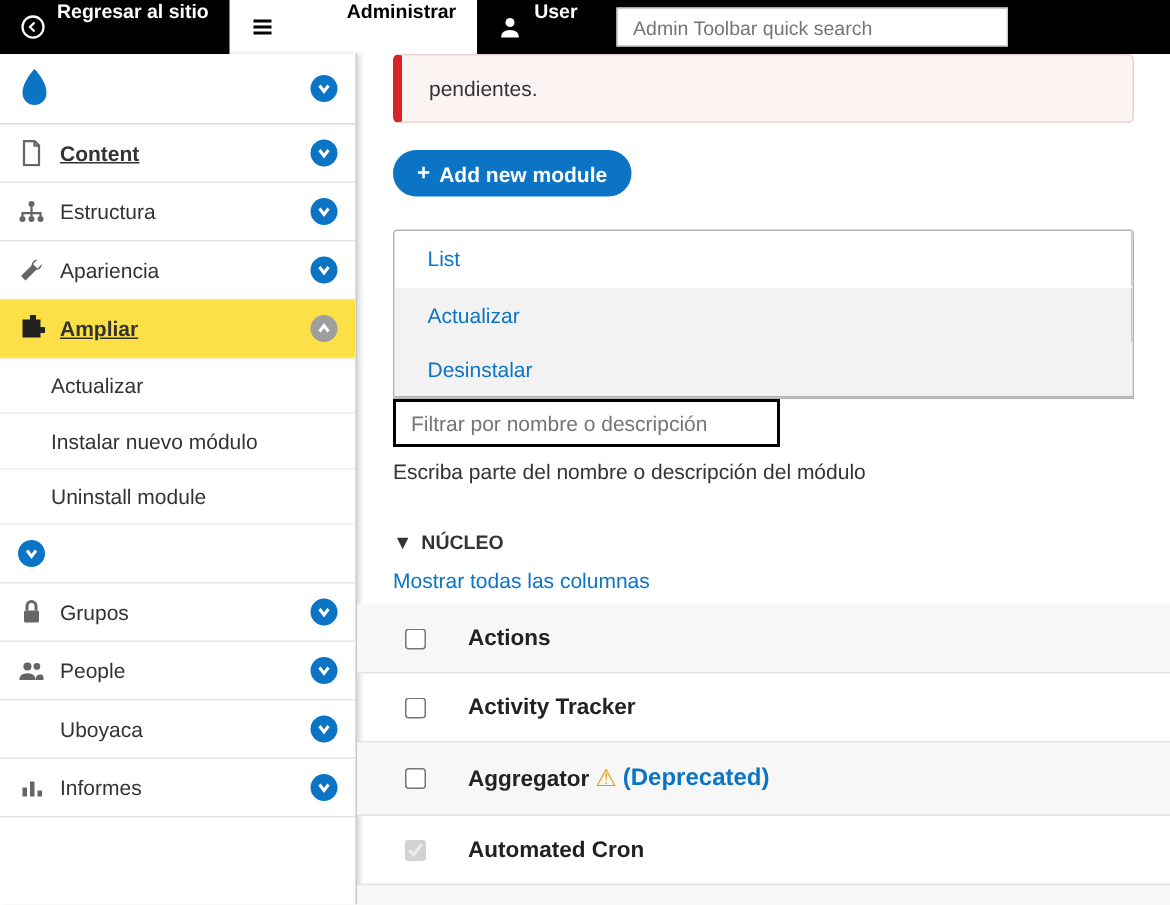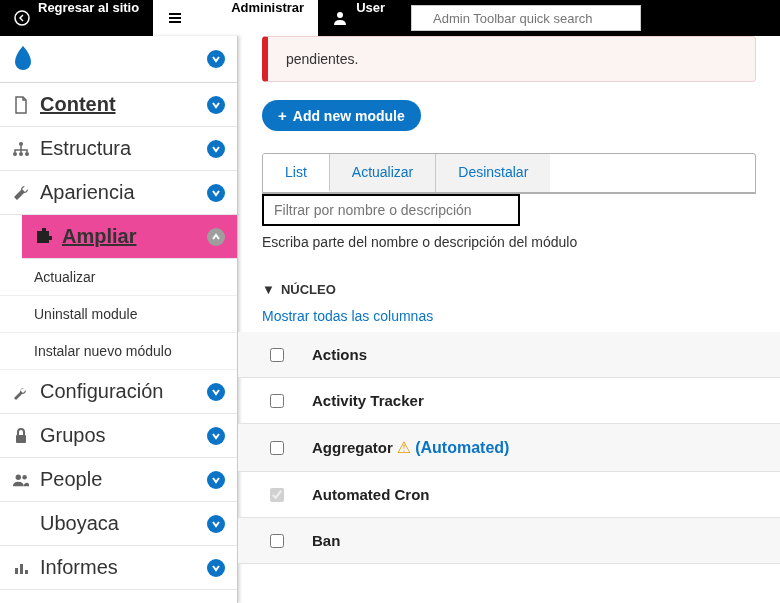--- a/index.html
+++ b/index.html
@@ -4,45 +4,45 @@
 <style>
 * { margin: 0; padding: 0; box-sizing: border-box; font-family: Arial, Helvetica, sans-serif; }
 body { width: 780px; height: 603px; overflow: hidden; background: #fff; }
 
 
 .toolbar { display: flex; align-items: center; background: #000; height: 36px; color: #fff; }
 .toolbar-item { display: flex; height: 36px; padding: 0 14px; font-size: 13px; font-weight: bold; cursor: pointer; }
 .toolbar-item.active { background: #fff; color: #000; gap: 40px; }
 .toolbar-item .ticon { margin-right: 8px; display: inline-flex; align-items: center; }
 .toolbar-search { margin-left: 12px; }
-.toolbar-search input { height: 26px; width: 230px; padding: 0 21px; border: 1px solid #ccc; font-size: 13px; }
+.toolbar-search input { height: 26px; width: 261px; padding: 0 10px; border: 1px solid #ccc; font-size: 13px; }
 
 
 .layout { display: flex; height: calc(603px - 36px); }
 
 
 .sidebar { width: 238px; background: #fff; border-right: 1px solid #c8c8c8; box-shadow: 2px 0 3px rgba(0,0,0,0.15); overflow-y: auto; flex-shrink: 0; }
 .logo { display: flex; align-items: center; justify-content: space-between; padding: 10px 12px; border-bottom: 1px solid #d8d8d8; }
 .nav-item { display: flex; align-items: center; justify-content: space-between; padding: 10px 12px; border-bottom: 1px solid #e4e4e4; cursor: pointer; }
 .nav-item .left { display: flex; align-items: center; gap: 10px; }
 .nav-item .nicon { width: 18px; height: 18px; display: inline-flex; align-items: center; justify-content: center; }
-.nav-item .label { font-size: 20px; color: #333; }
+.nav-item .label { font-size: 14px; color: #333; }
 .nav-item.bold .label { font-weight: bold; text-decoration: underline; }
-.nav-item.active { background: #ec4899; margin-left: 22px; }
+.nav-item.active { background: #fde047; }
 .nav-sub { padding: 10px 12px 10px 34px; border-bottom: 1px solid #eee; font-size: 14px; color: #333; cursor: pointer; }
 .chev { width: 18px; height: 18px; border-radius: 50%; background: #0b74c5; display: inline-flex; align-items: center; justify-content: center; }
 .chev.gray { background: #9e9e9e; }
 
 
 .main { flex: 1; overflow-y: auto; padding: 0 0 20px 0; position: relative; }
 .alert { border: 1px solid #edd2d2; border-left: 6px solid #d8232a; border-radius: 4px; margin: 0 24px 18px 24px; padding: 14px 18px; background: #fcf4f2; color: #333; font-size: 14px; }
 .add-btn { display: inline-flex; align-items: center; background: #0b74c5; color: #fff; border-radius: 18px; padding: 7px 16px; margin-left: 24px; font-size: 14px; font-weight: bold; cursor: pointer; }
 .add-btn .plus { margin-right: 6px; font-size: 15px; }
 
-.tabs { display: flex; margin: 22px 24px 0 24px; border: 1px solid #b0b0b0; border-radius: 3px 3px 0 0; overflow: hidden; }
+.tabs { display: flex; margin: 22px 24px 0 24px; border: 1px solid #b0b0b0; border-radius: 3px 3px 0 0; overflow: hidden; flex-direction: column; }
 .tab { padding: 10px 22px; font-size: 14px; color: #0b74c5; cursor: pointer; border-right: 1px solid #c8c8c8; background: #f2f2f2; }
 .tab.active { background: #fff; border-bottom: 2px solid #fff; position: relative; }
 .tab:last-child { border-right: none; }
 .tabline { height: 1px; background: #b0b0b0; margin: 0 24px; }
 
 h1 { font-size: 26px; font-weight: bold; margin: 14px 24px 16px; color: #222; }
 .filter { margin: 0 24px; }
 .filter input { width: 258px; padding: 6px 10px; border: 2px solid #000000; font-size: 14px; color: #666; }
 .filter-help { font-size: 14px; color: #333; margin: 8px 24px 32px; }
 
@@ -172,32 +172,24 @@
         <span class="label">Ampliar</span>
       </span>
       <span class="chev gray">
           <svg width="10" height="10" viewBox="0 0 10 10">
             <path d="M2 7 L5 3 L8 7" fill="none" stroke="#fff" stroke-width="2"></path>
           </svg>
         </span>
     </div>
 
     <div class="nav-sub">Actualizar</div>
+    <div class="nav-sub">Instalar nuevo módulo</div>
     <div class="nav-sub">Uninstall module</div>
-    <div class="nav-sub">Instalar nuevo módulo</div>
-
-    <div class="nav-item">
-      <span class="left">
-        <span class="nicon">
-            <svg width="18" height="18" viewBox="0 0 18 18">
-              <path d="M12 5 A4 4 0 0 0 8 9 L2 15 L4 17 L10 11 A4 4 0 0 0 14 7 L11 10 L8 7 Z" fill="#666"></path>
-            </svg>
-          </span>
-        <span class="label">Configuración</span>
-      </span>
+
+    <div class="nav-item">
       <span class="chev">
           <svg width="10" height="10" viewBox="0 0 10 10">
             <path d="M2 3 L5 7 L8 3" fill="none" stroke="#fff" stroke-width="2"></path>
           </svg>
         </span>
     </div>
 
     <div class="nav-item">
       <span class="left">
         <span class="nicon">
@@ -301,21 +293,21 @@
           <span class="name">Actions</span>
         </div>
         <div class="mod-row">
           <input type="checkbox" style="">
           <span class="name">Activity Tracker</span>
         </div>
         <div class="mod-row alt">
           <input type="checkbox" style="">
           <span class="name">Aggregator</span>
           <span class="warn"> ⚠ </span>
-          <span class="deprecated">(Automated)</span>
+          <span class="deprecated">(Deprecated)</span>
         </div>
         <div class="mod-row">
           <input type="checkbox" disabled="" checked="" style="">
           <span class="name">Automated Cron</span>
         </div>
         <div class="mod-row alt">
           <input type="checkbox" style="">
           <span class="name">Ban</span>
         </div>
       </div>

